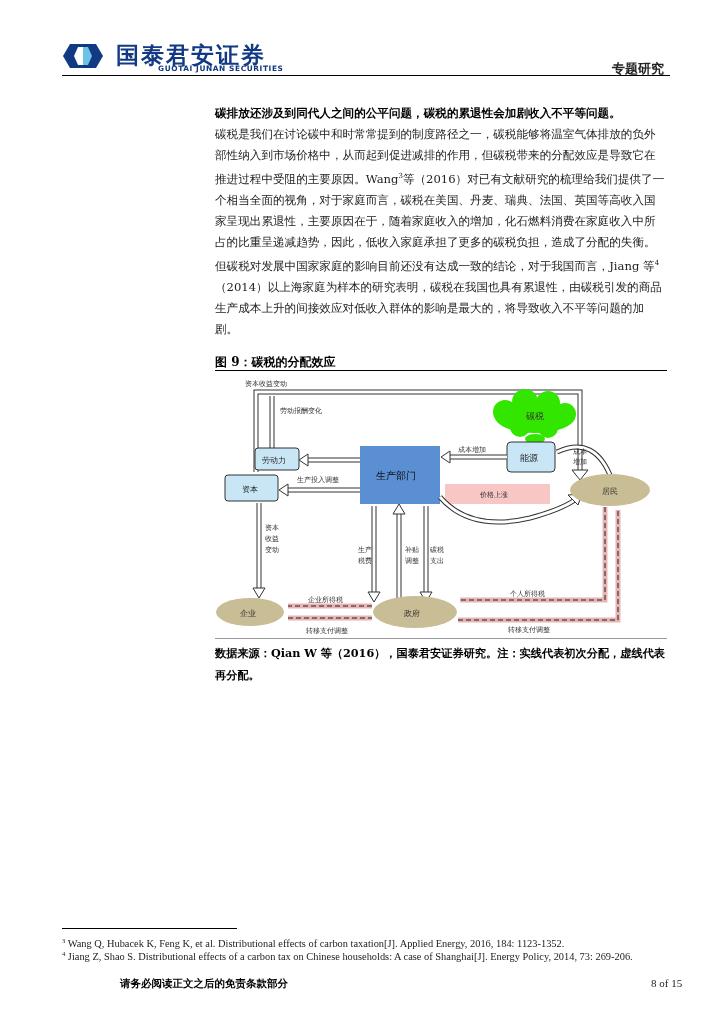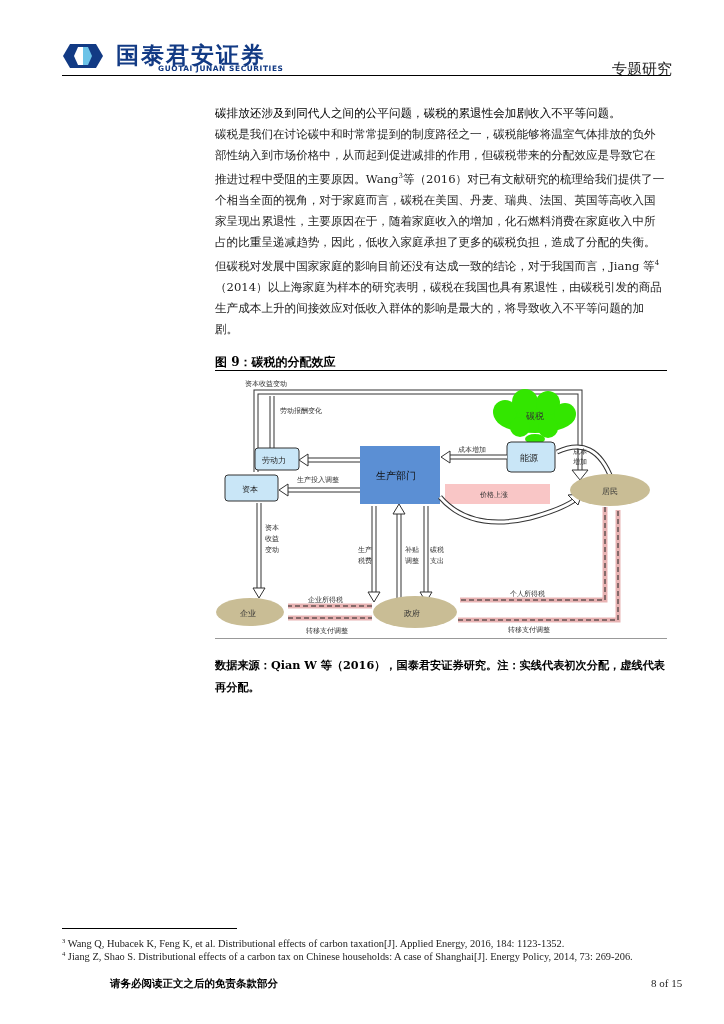--- a/index.html
+++ b/index.html
@@ -7,41 +7,41 @@
          font-family:"DejaVu Serif", "Liberation Serif", serif; color:#111; }
   .abs { position:absolute; }
 
   
   .logo-mark { left:62px; top:42px; width:42px; height:28px; }
   .logo-cn { left:116px; top:40px; font-family:"DejaVu Sans", sans-serif; font-weight:bold;
              font-size:23px; color:#123a84; letter-spacing:2px; white-space:nowrap; }
   .logo-en { left:116px; top:64px; font-family:"DejaVu Sans", sans-serif; font-weight:bold;
              font-size:7.4px; color:#123a84; letter-spacing:0.6px; white-space:nowrap;margin-left:42px; }
   .hdr-rule { left:62px; top:75px; width:608px; height:0; border-top:1.5px solid #000; }
-  .hdr-tag { left:612px; top:60px; font-size:15px; font-weight:normal; color:#222; white-space:nowrap; }
+  .hdr-tag { left:612px; top:60px; font-size:13px; font-weight:bold; color:#222; white-space:nowrap; }
 
   
   .para { left:215px; width:452px; font-size:11.6px; line-height:21px; color:#222; }
-  .para .bold { font-weight:normal; color:#000; }
+  .para .bold { font-weight:bold; color:#000; }
   .para sup { font-size:7px; }
 
   
   .fig-title { left:215px; top:354px; font-size:12px; font-weight:bold; color:#000; white-space:nowrap; }
   .fig-rule-top { left:215px; top:370px; width:452px; border-top:1px solid #000; }
   .fig-rule-bot { left:215px; top:638px; width:452px; border-top:1.5px solid #999; }
   .diagram { left:200px; top:372px; width:480px; height:266px; }
 
-  .src-note { left:215px; top:642px; width:455px; font-size:11.2px; font-weight:bold; line-height:22px; color:#000;margin-top:12px; }
+  .src-note { left:215px; top:642px; width:455px; font-size:11.2px; font-weight:bold; line-height:22px; color:#000; }
 
   
   .fn-rule { left:62px; top:928px; width:175px; border-top:1px solid #000; }
   .fn { left:62px; width:600px; font-family:"Liberation Serif", serif; font-size:10.4px; line-height:13px; color:#222; }
   .fn sup { font-size:6.5px; }
 
-  .footer-left { left:110px; top:977px; font-size:10.5px; font-weight:bold; color:#000; white-space:nowrap; }
+  .footer-left { left:120px; top:977px; font-size:10.5px; font-weight:bold; color:#000; white-space:nowrap; }
   .footer-right { left:610px; top:977px; font-family:"Liberation Serif", serif; font-size:11px; color:#222; white-space:nowrap;margin-left:41px; }
 
   svg text { font-family:"DejaVu Sans", sans-serif; }
 </style>
 </head>
 <body>
 
 <svg class="abs logo-mark" viewBox="0 0 42 28">
   <path d="M8 2 L34 2 L41 14 L34 26 L8 26 L1 14 Z" fill="#123a84"></path>
   <path d="M16 5 L21 5 L21 23 L16 23 L12 14 Z" fill="#ffffff"></path>

